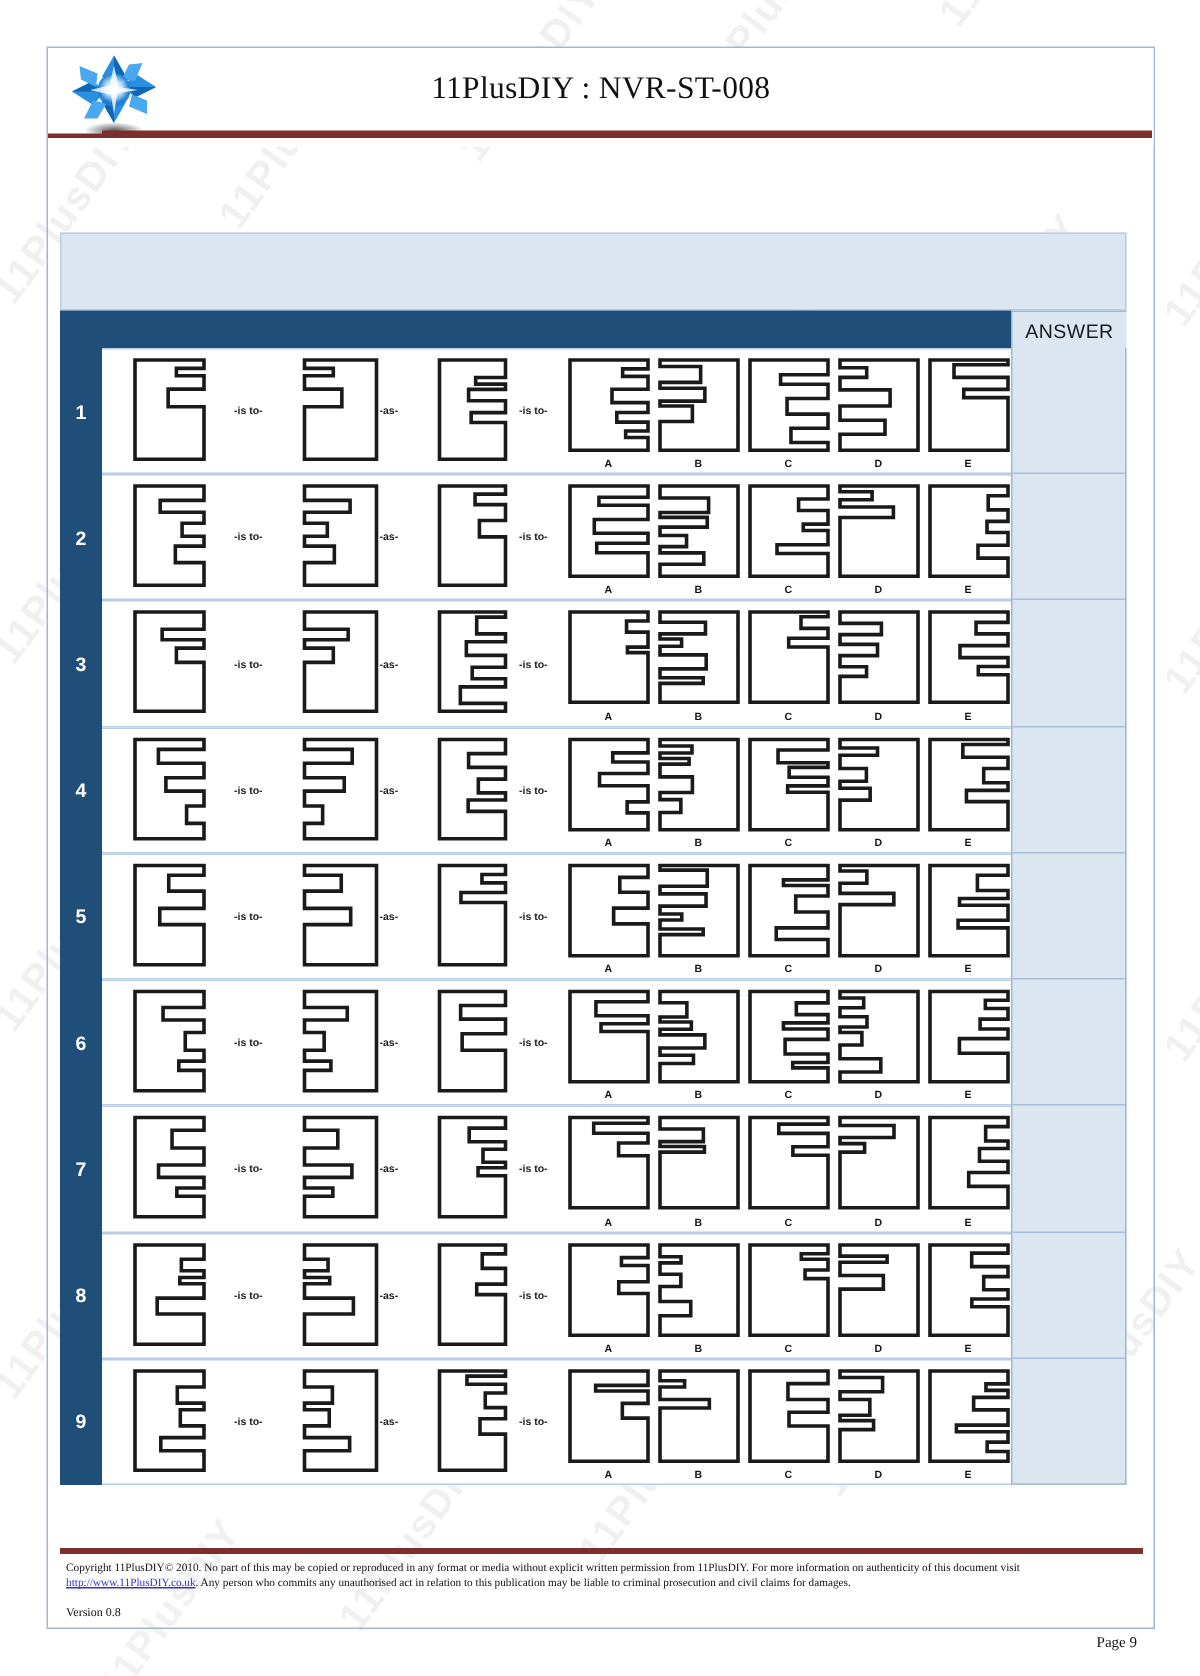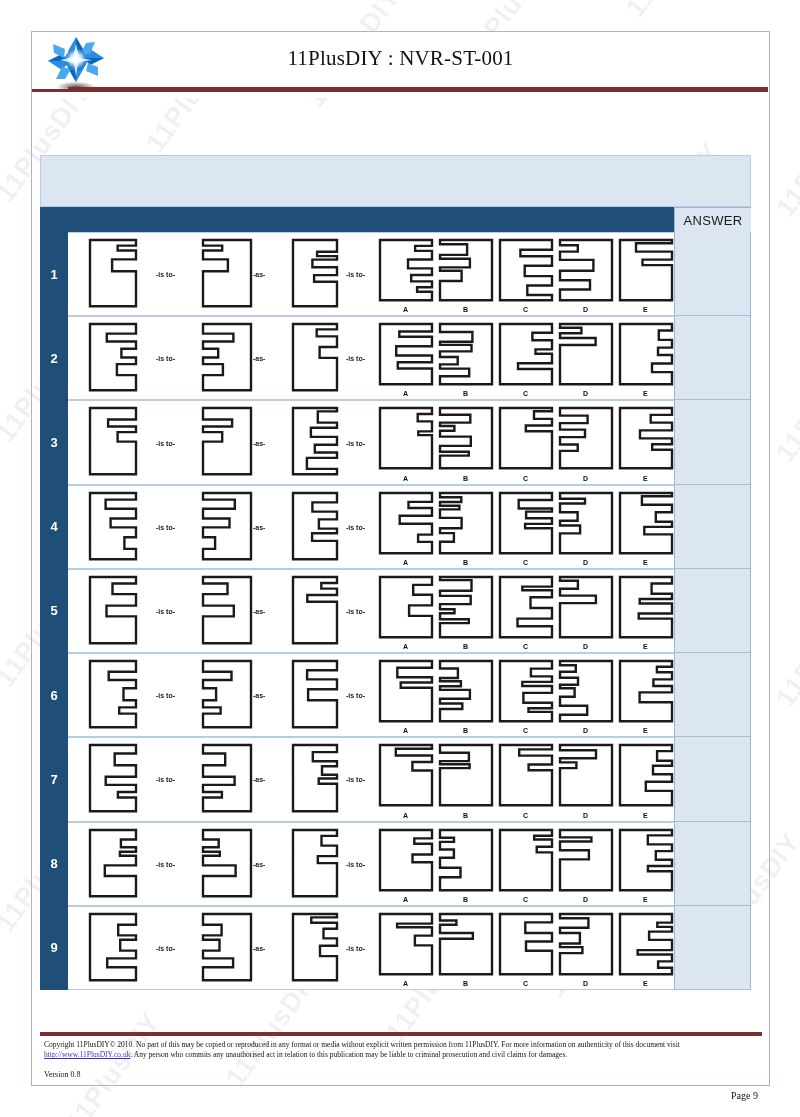--- a/index.html
+++ b/index.html
@@ -300,21 +300,21 @@
           <polygon points="50,8 45,20 36,19 41,9" fill="#4aa8ef"></polygon>
           <polygon points="53,42 41,37 43,29 53,33" fill="#4aa8ef"></polygon>
           <polygon points="11,45 17,33 26,35 20,45" fill="#4aa8ef"></polygon>
           <polygon points="8,10 20,15 19,24 9,19" fill="#4aa8ef"></polygon>
           <circle cx="31" cy="26" r="11" fill="url(#glow)" opacity="0.95"></circle>
           <polygon points="31,10 34,23 31,42 28,23" fill="#ffffff" opacity="0.8"></polygon>
           <polygon points="15,26 28,23 47,26 28,29" fill="#ffffff" opacity="0.8"></polygon>
         </g>
       </svg>
     </div>
-    <div class="doc-title">11PlusDIY : NVR-ST-001</div>
+    <div class="doc-title">11PlusDIY : NVR-ST-008</div>
   </div>
   <div class="header-rule"></div>
   <div class="header-rule-left"></div>
 
   <div class="q-banner">
     <div class="q-text">Which Symbol completes the second pair in the same way as the first pair?</div>
   </div>
 
   <div class="table-head">
     <div class="head-blue"></div>

